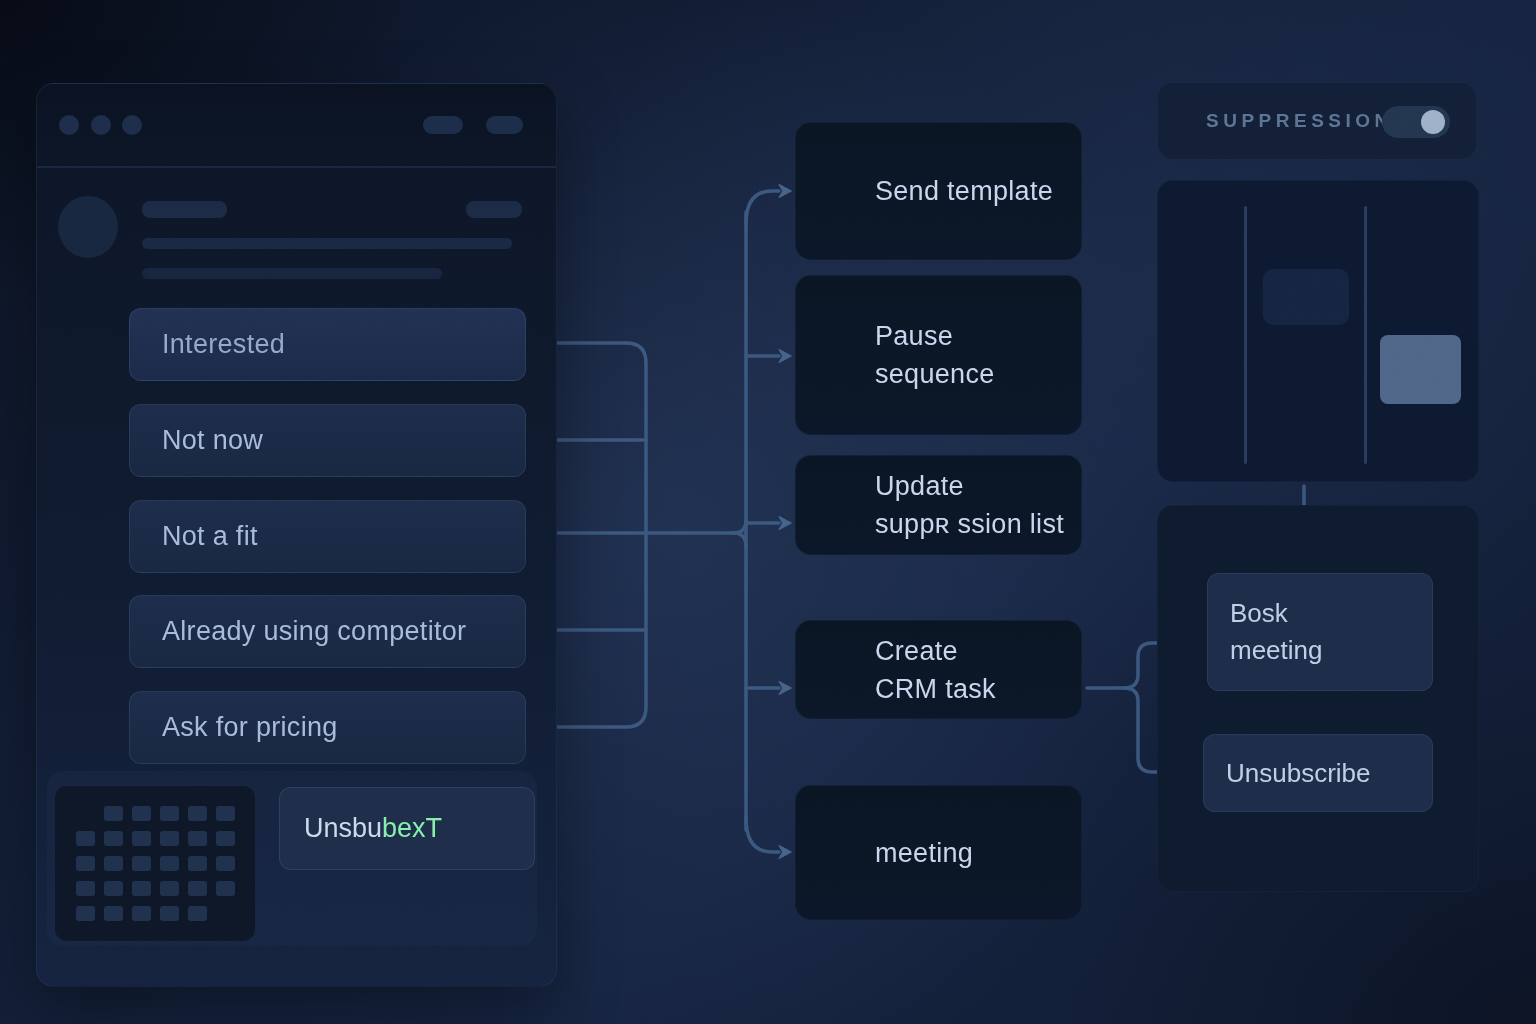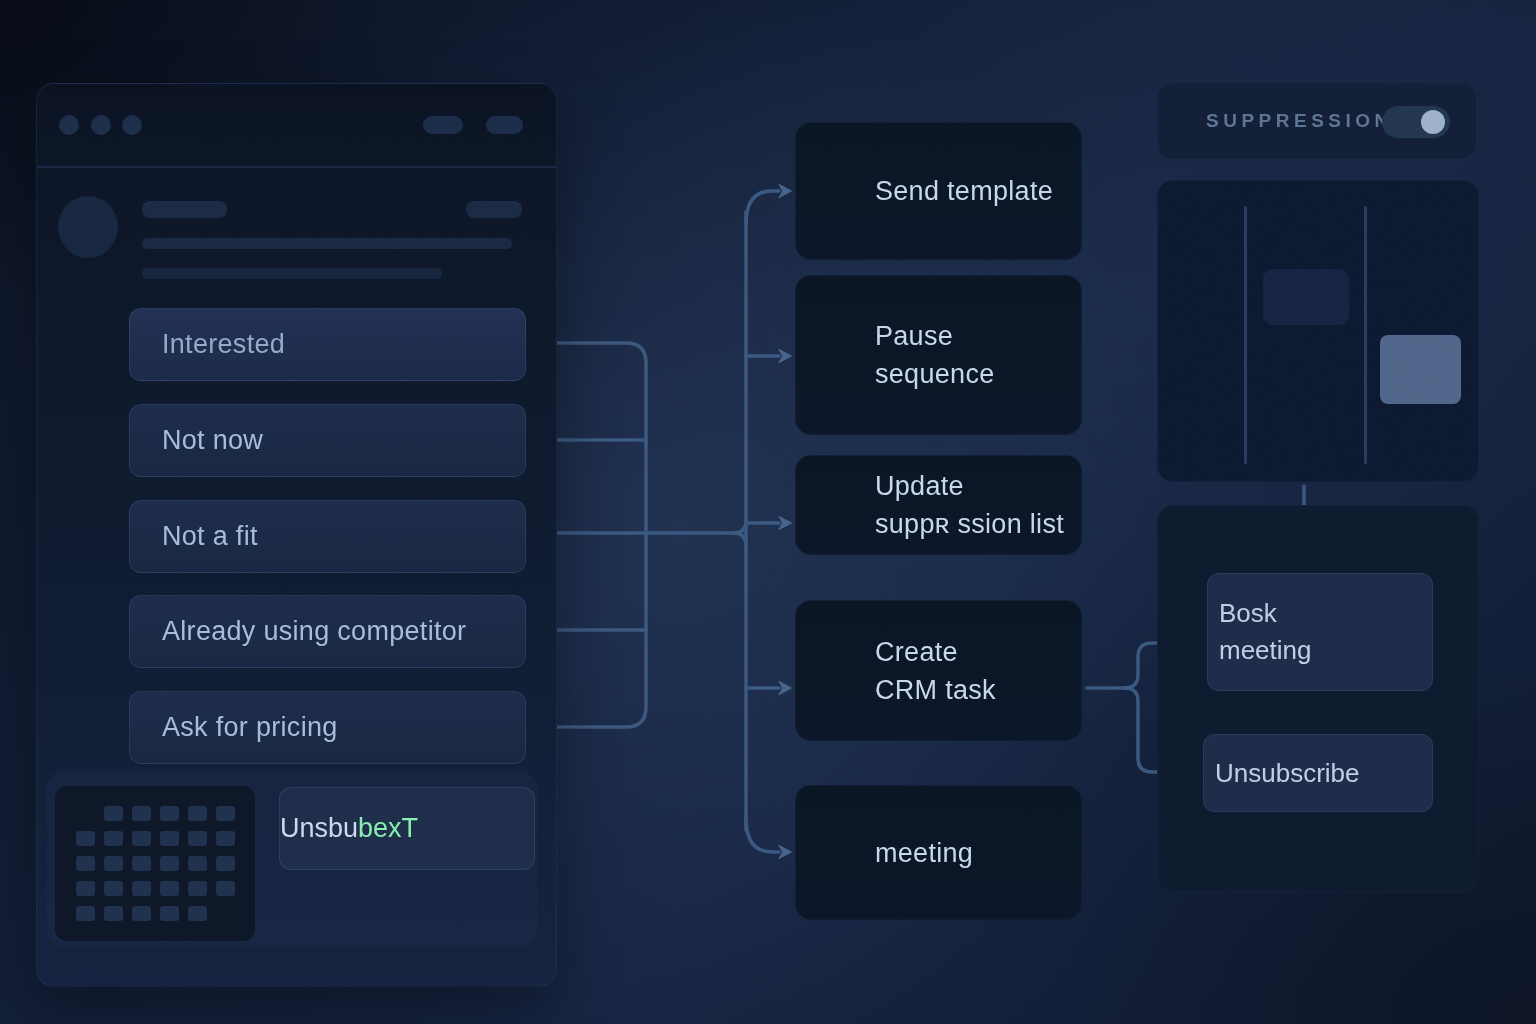--- a/index.html
+++ b/index.html
@@ -43,21 +43,21 @@
 
   #footer-panel{left:10px;top:687px;width:490px;height:175px;border-radius:16px;
     background:rgba(30,46,76,.38);}
   #mini-grid{left:18px;top:702px;width:200px;height:155px;border-radius:12px;background:#0d1727;
     display:grid;grid-template-columns:repeat(6,19px);grid-auto-rows:15px;
     gap:10px 9px;padding:20px 0 0 21px;box-sizing:border-box;}
   #mini-grid .cell{width:19px;height:15px;border-radius:3px;background:#20314e;}
   #mini-grid .cell.off{background:transparent;}
   #unsub-chip{left:242px;top:703px;width:256px;height:83px;border-radius:12px;
     background:#1d2d4a;border:1px solid rgba(120,150,195,.18);
-    display:flex;align-items:center;box-sizing:border-box;
+    display:flex;align-items:center;padding-left:24px;box-sizing:border-box;
     font-size:27px;}
   #unsub-chip .p1{color:#ccd9ec;}
   #unsub-chip .p2{color:#86efac;}
 
   
   .action-node{
     left:795px;width:287px;border-radius:16px;
     background:linear-gradient(180deg,#0a1524,#0b1728);
     border:1px solid rgba(80,110,160,.10);
     display:flex;flex-direction:column;justify-content:center;
@@ -78,21 +78,21 @@
   #sequence-card{left:1157px;top:180px;width:320px;height:300px;border-radius:16px;
     background:#0d1930;border:1px solid rgba(90,120,170,.08);}
   .card-vline{top:25px;width:3px;height:258px;background:rgba(74,104,150,.45);border-radius:2px;}
   #card-rect-dark{left:105px;top:88px;width:86px;height:56px;border-radius:10px;background:#152541;}
   #card-rect-light{left:222px;top:154px;width:81px;height:69px;border-radius:8px;background:#4f6689;}
 
   #outcome-panel{left:1157px;top:505px;width:320px;height:385px;border-radius:16px;
     background:#0e1a2e;border:1px solid rgba(90,120,170,.08);}
   .outcome-box{border-radius:12px;background:#1c2c49;border:1px solid rgba(120,150,195,.14);
     display:flex;flex-direction:column;justify-content:center;
-    padding-left:11px;box-sizing:border-box;color:#bfcfe6;font-size:26px;line-height:37px;}
+    padding-left:22px;box-sizing:border-box;color:#bfcfe6;font-size:26px;line-height:37px;}
   #outcome-book{left:49px;top:67px;width:226px;height:118px;}
   #outcome-unsub{left:45px;top:228px;width:230px;height:78px;}
 
   
   #connectors,#grain{left:0;top:0;pointer-events:none;}
   #grain{opacity:.055;mix-blend-mode:overlay;}
 </style>
 </head>
 <body>
 
@@ -200,21 +200,21 @@
     <span>Send template</span>
   </div>
   <div class="action-node abs" style="top:275px;height:160px">
     <span>Pause</span>
     <span>sequence</span>
   </div>
   <div class="action-node abs" style="top:455px;height:100px">
     <span>Update</span>
     <span>suppʀ ssion list</span>
   </div>
-  <div class="action-node abs" style="top:600px;height:141px">
+  <div class="action-node abs" style="top:620px;height:99px">
     <span>Create</span>
     <span>CRM task</span>
   </div>
   <div class="action-node abs" style="top:785px;height:135px">
     <span>meeting</span>
   </div>
 
   <div id="suppression-pill" class="abs">
     <span id="suppression-label">SUPPRESSION</span>
     <div id="suppression-toggle">

